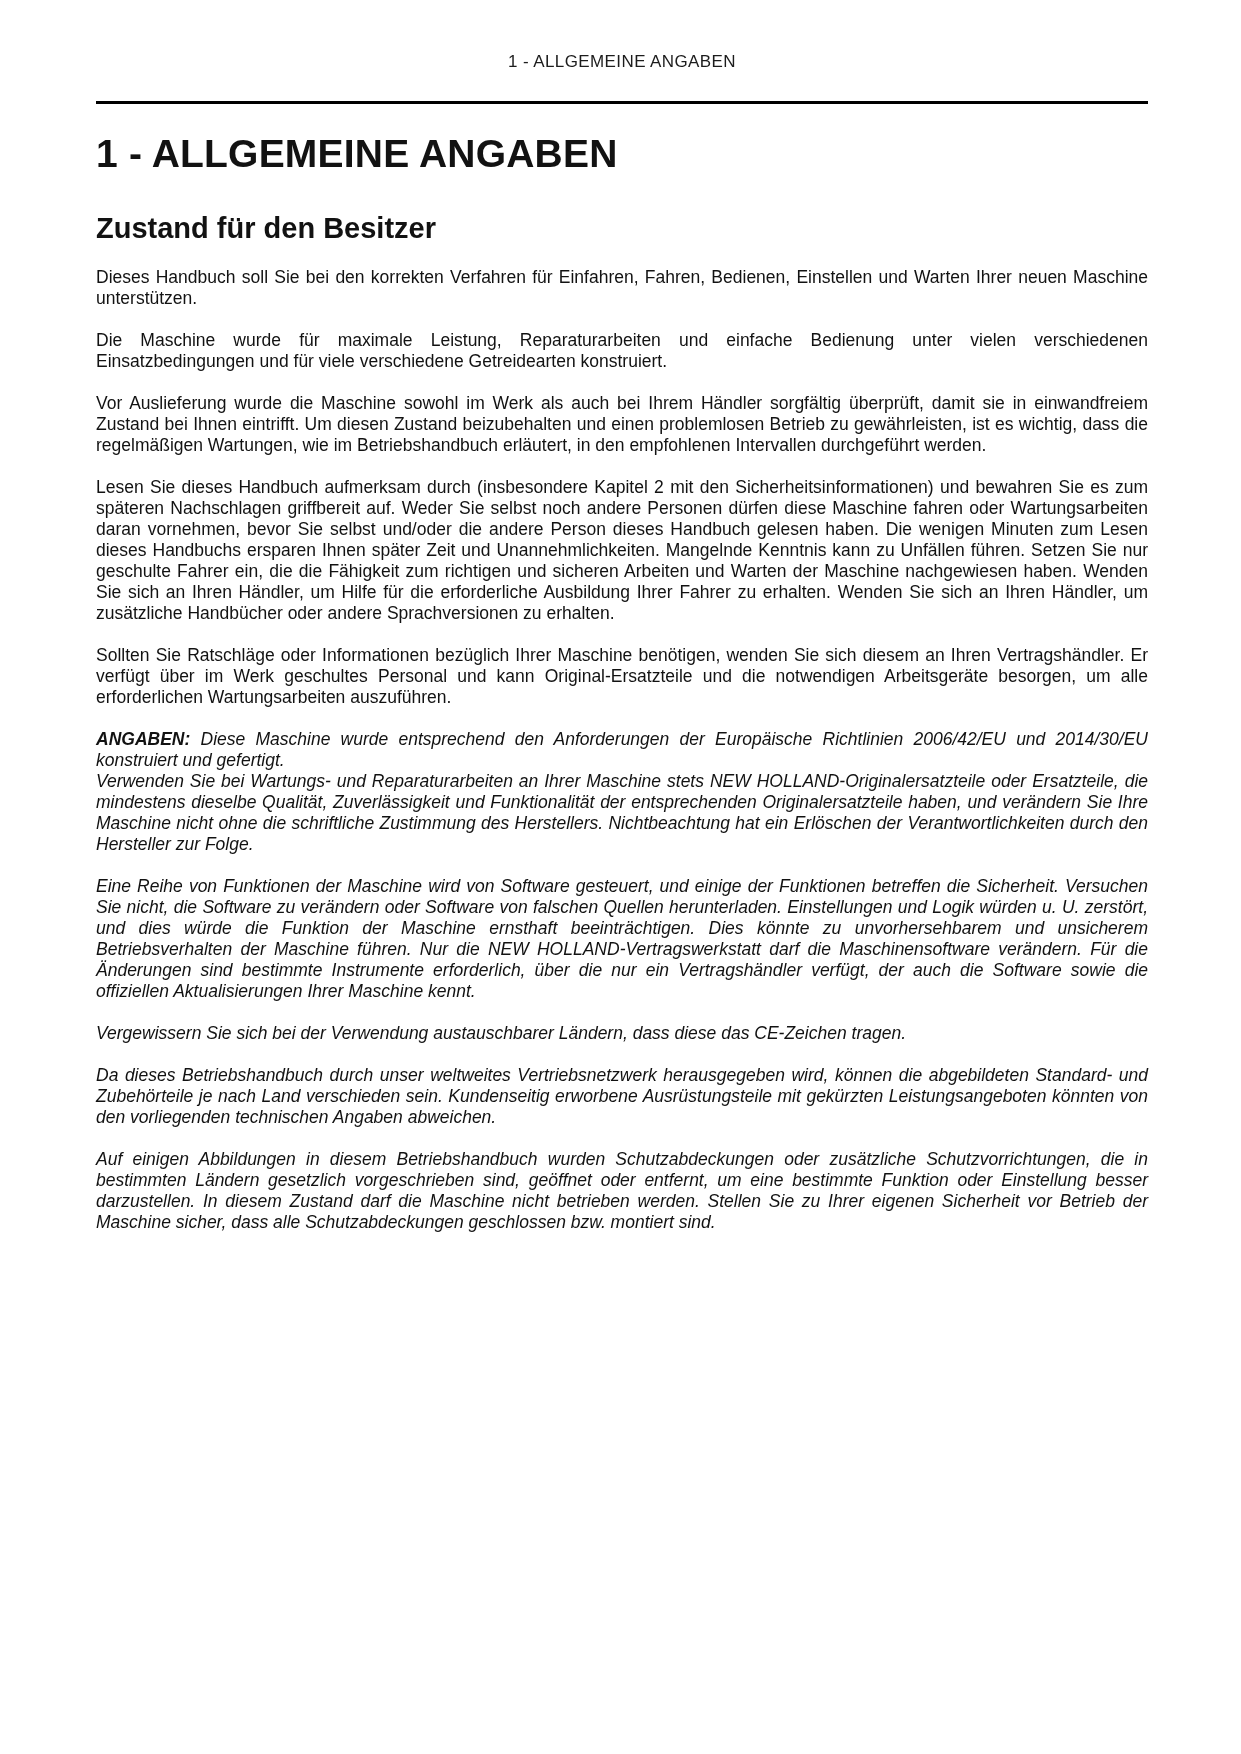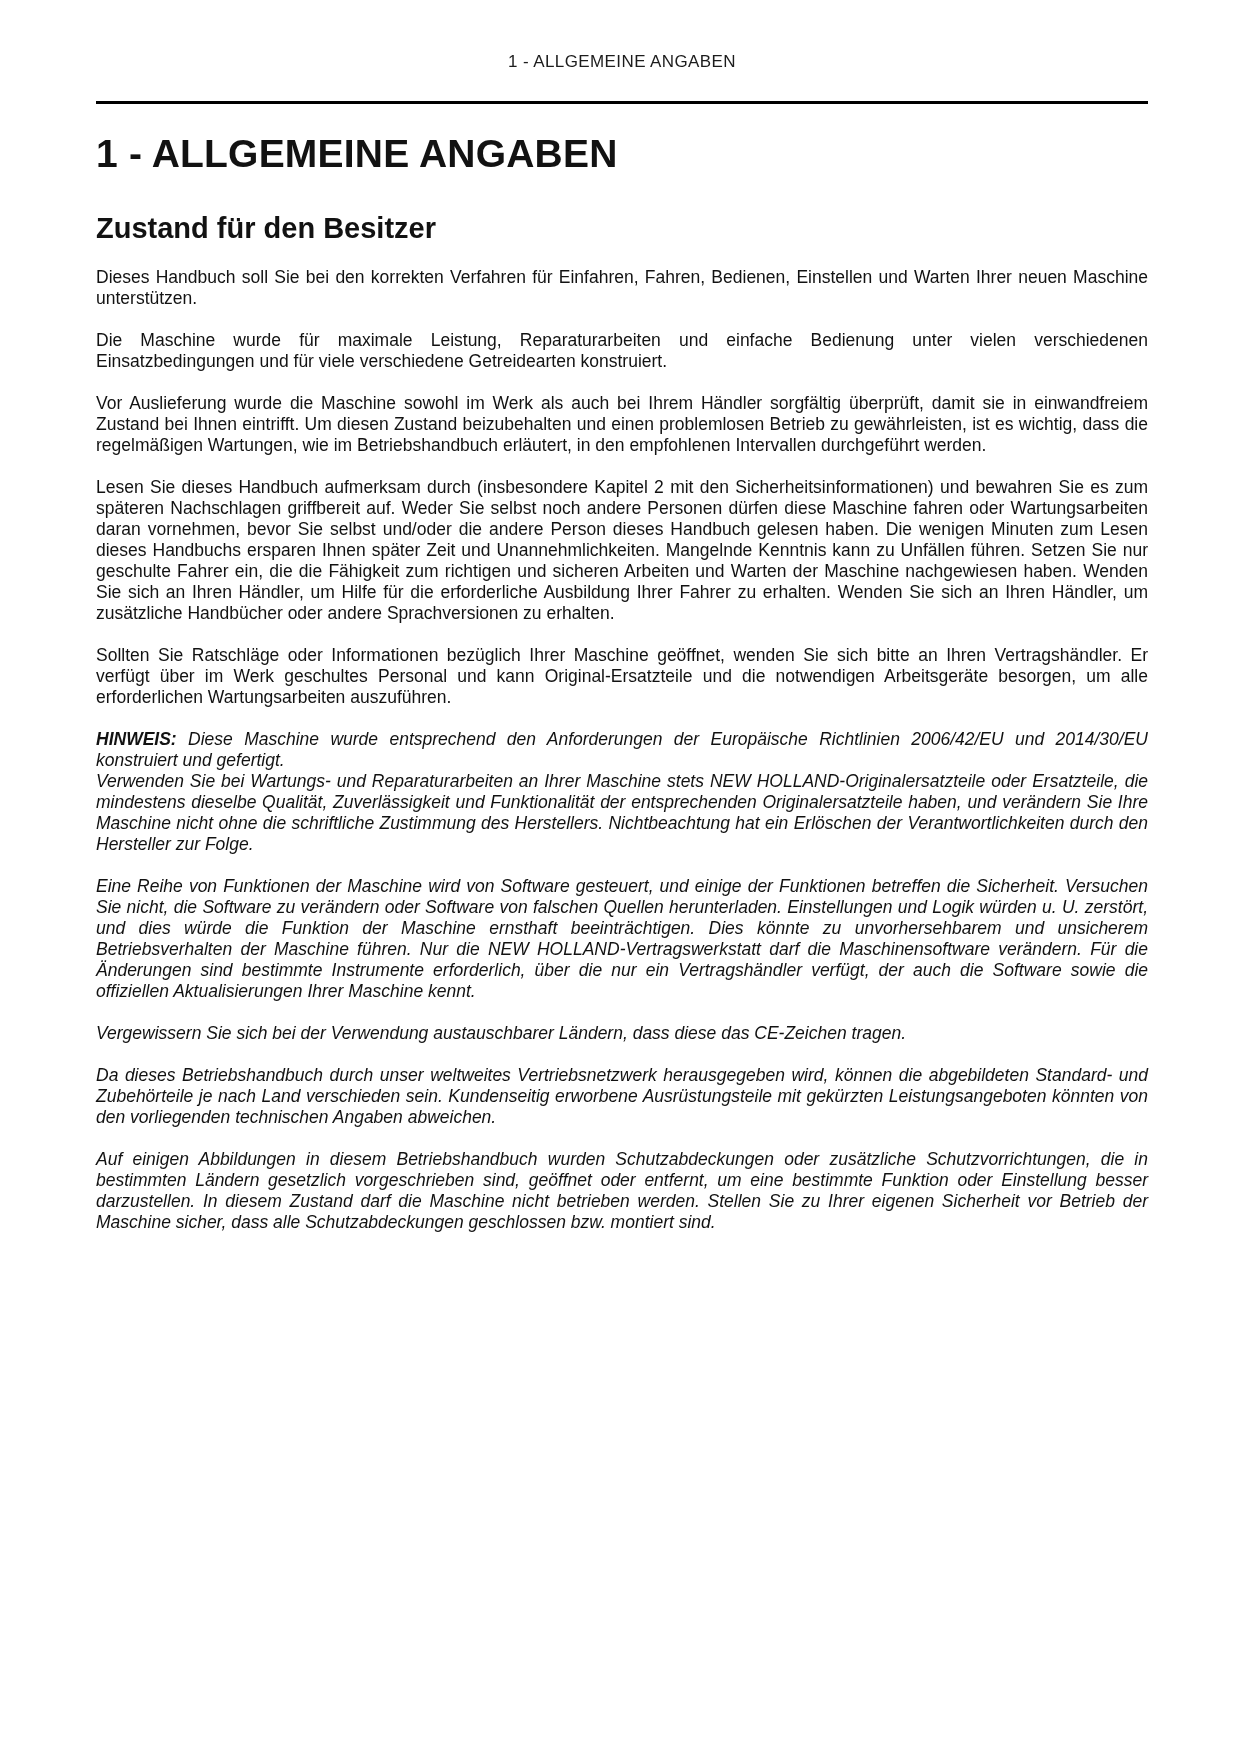--- a/index.html
+++ b/index.html
@@ -84,24 +84,24 @@
   <h2 class="section-title">Zustand für den Besitzer</h2>
 
   <p class="body">Dieses Handbuch soll Sie bei den korrekten Verfahren für Einfahren, Fahren, Bedienen, Einstellen und Warten Ihrer neuen Maschine unterstützen.</p>
 
   <p class="body">Die Maschine wurde für maximale Leistung, Reparaturarbeiten und einfache Bedienung unter vielen verschiedenen Einsatzbedingungen und für viele verschiedene Getreidearten konstruiert.</p>
 
   <p class="body">Vor Auslieferung wurde die Maschine sowohl im Werk als auch bei Ihrem Händler sorgfältig überprüft, damit sie in einwandfreiem Zustand bei Ihnen eintrifft. Um diesen Zustand beizubehalten und einen problemlosen Betrieb zu gewährleisten, ist es wichtig, dass die regelmäßigen Wartungen, wie im Betriebshandbuch erläutert, in den empfohlenen Intervallen durchgeführt werden.</p>
 
   <p class="body">Lesen Sie dieses Handbuch aufmerksam durch (insbesondere Kapitel 2 mit den Sicherheitsinformationen) und bewahren Sie es zum späteren Nachschlagen griffbereit auf.  Weder Sie selbst noch andere Personen dürfen diese Maschine fahren oder Wartungsarbeiten daran vornehmen, bevor Sie selbst und/oder die andere Person dieses Handbuch gelesen haben.  Die wenigen Minuten zum Lesen dieses Handbuchs ersparen Ihnen später Zeit und Unannehmlichkeiten.  Mangelnde Kenntnis kann zu Unfällen führen.  Setzen Sie nur geschulte Fahrer ein, die die Fähigkeit zum richtigen und sicheren Arbeiten und Warten der Maschine nachgewiesen haben. Wenden Sie sich an Ihren Händler, um Hilfe für die erforderliche Ausbildung Ihrer Fahrer zu erhalten. Wenden Sie sich an Ihren Händler, um zusätzliche Handbücher oder andere Sprachversionen zu erhalten.</p>
 
-  <p class="body">Sollten Sie Ratschläge oder Informationen bezüglich Ihrer Maschine geöffnet, wenden Sie sich bitte an Ihren Vertragshändler.  Er verfügt über im Werk geschultes Personal und kann Original-Ersatzteile und die notwendigen Arbeitsgeräte besorgen, um alle erforderlichen Wartungsarbeiten auszuführen.</p>
+  <p class="body">Sollten Sie Ratschläge oder Informationen bezüglich Ihrer Maschine benötigen, wenden Sie sich diesem an Ihren Vertragshändler.  Er verfügt über im Werk geschultes Personal und kann Original-Ersatzteile und die notwendigen Arbeitsgeräte besorgen, um alle erforderlichen Wartungsarbeiten auszuführen.</p>
 
   <p class="body italic">
-    <strong class="note-label">HINWEIS:</strong>
+    <strong class="note-label">ANGABEN:</strong>
     <span>Diese Maschine wurde entsprechend den Anforderungen der Europäische Richtlinien 2006/42/EU und 2014/30/EU konstruiert und gefertigt.</span>
     <br>
     <span>Verwenden Sie bei Wartungs- und Reparaturarbeiten an Ihrer Maschine stets NEW HOLLAND-Originalersatzteile oder Ersatzteile, die mindestens dieselbe Qualität, Zuverlässigkeit und Funktionalität der entsprechenden Originalersatzteile haben, und verändern Sie Ihre Maschine nicht ohne die schriftliche Zustimmung des Herstellers.  Nichtbeachtung hat ein Erlöschen der Verantwortlichkeiten durch den Hersteller zur Folge.</span>
   </p>
 
   <p class="body italic">Eine Reihe von Funktionen der Maschine wird von Software gesteuert, und einige der Funktionen betreffen die Sicherheit.  Versuchen Sie nicht, die Software zu verändern oder Software von falschen Quellen herunterladen.  Einstellungen und Logik würden u. U. zerstört, und dies würde die Funktion der Maschine ernsthaft beeinträchtigen.  Dies könnte zu unvorhersehbarem und unsicherem Betriebsverhalten der Maschine führen.  Nur die NEW HOLLAND-Vertragswerkstatt darf die Maschinensoftware verändern.  Für die Änderungen sind bestimmte Instrumente erforderlich, über die nur ein Vertragshändler verfügt, der auch die Software sowie die offiziellen Aktualisierungen Ihrer Maschine kennt.</p>
 
 
   <p class="body italic">Vergewissern Sie sich bei der Verwendung austauschbarer Ländern, dass diese das CE-Zeichen tragen.</p>
 

